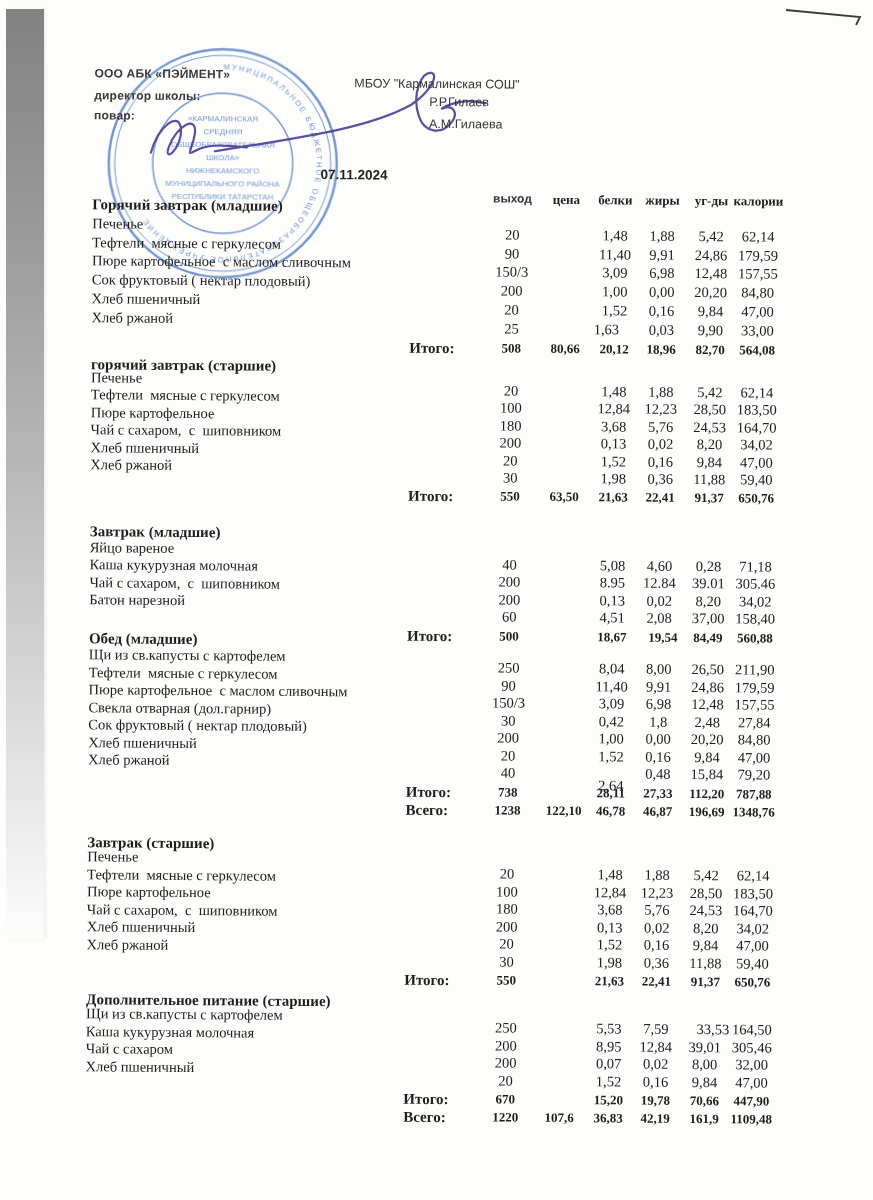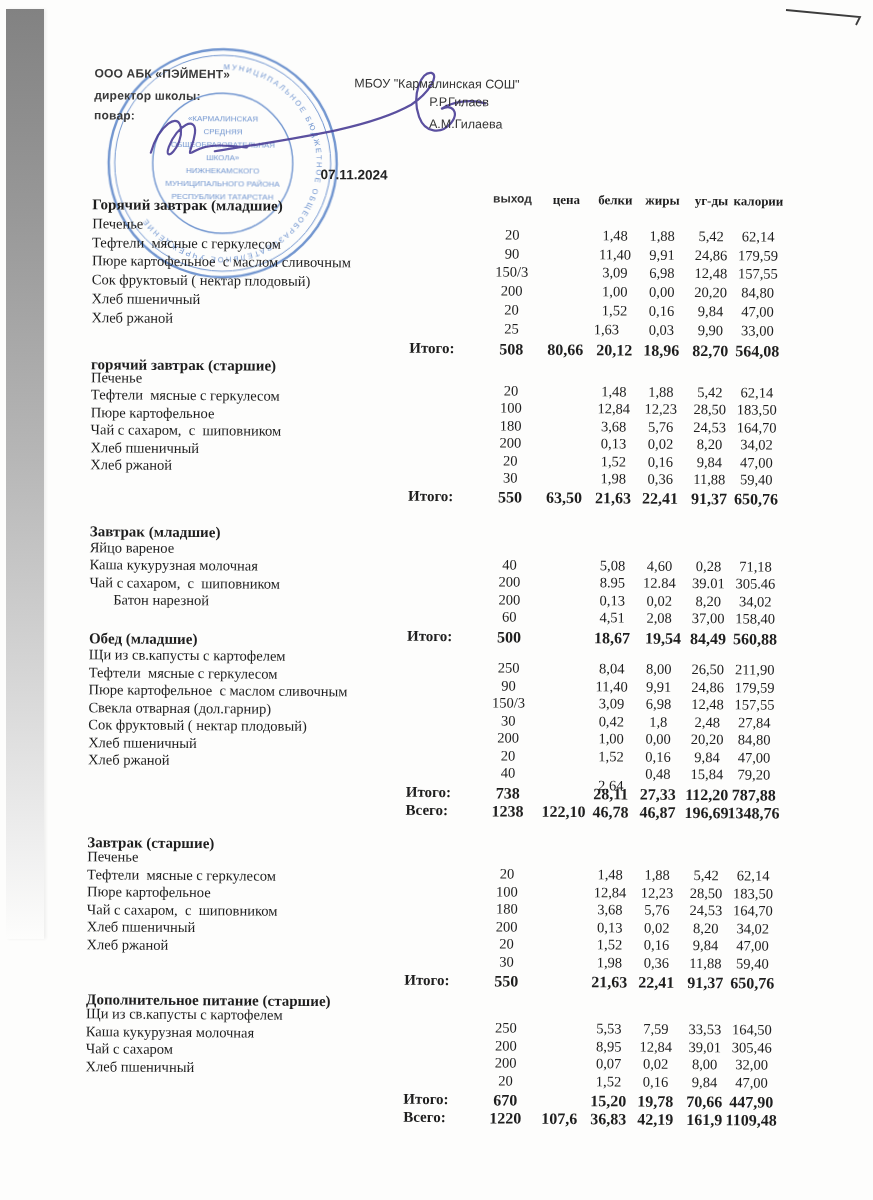--- a/index.html
+++ b/index.html
@@ -16,21 +16,21 @@
       box-shadow:2px 0 3px rgba(0,0,0,0.06);}
   #top-line{position:absolute;right:5px;top:4px;}
   
   .hdr{font-size:12px;color:#3a3a3a;font-weight:bold;letter-spacing:.2px;}
   .hdr-name{font-size:12.5px;color:#333;}
   .date{font-size:13.5px;font-weight:bold;color:#222;}
   
   .sec-title{font-weight:bold;font-size:15px;white-space:pre;}
   .item-name{font-size:14.5px;white-space:pre;}
   .val{font-size:14.5px;text-align:center;}
-  .val.bold{font-weight:bold;font-size:16px;}
+  .val.bold{font-weight:bold;font-size:13px;}
   .tot-label{font-weight:bold;font-size:15px;}
   .col-h{font-weight:bold;font-size:13px;text-align:center;}
   .col-h-first{font-family:"Liberation Sans","DejaVu Sans",sans-serif;font-size:12px;font-weight:600;color:#333;}
   
   #stamp{position:absolute;left:104px;top:42px;filter:blur(0.5px);opacity:0.82;}
   .stamp-line{font-family:"Liberation Sans","DejaVu Sans",sans-serif;font-size:8px;fill:#537fc6;}
   .ring-text{font-family:"Liberation Sans","DejaVu Sans",sans-serif;font-size:7.5px;fill:#537fc6;letter-spacing:2px;}
   #signature{position:absolute;left:120px;top:40px;}
 </style>
 </head>
@@ -189,21 +189,21 @@
         <div class="serif val" style="position: absolute; top: 570.4px; left: 579px; width: 76px;">8.95</div>
         <div class="serif val" style="position: absolute; top: 570.4px; left: 626px; width: 76px;">12.84</div>
         <div class="serif val" style="position: absolute; top: 570.4px; left: 675px; width: 76px;">39.01</div>
         <div class="serif val" style="position: absolute; top: 570.4px; left: 722px; width: 76px;">305.46</div>
         <div class="serif item-name" style="position: absolute; top: 573.8px; left: 94px;">Чай с сахаром,  с  шиповником</div>
         <div class="serif val" style="position: absolute; top: 587.8px; left: 476px; width: 76px;">200</div>
         <div class="serif val" style="position: absolute; top: 587.8px; left: 579px; width: 76px;">0,13</div>
         <div class="serif val" style="position: absolute; top: 587.8px; left: 626px; width: 76px;">0,02</div>
         <div class="serif val" style="position: absolute; top: 587.8px; left: 675px; width: 76px;">8,20</div>
         <div class="serif val" style="position: absolute; top: 587.8px; left: 722px; width: 76px;">34,02</div>
-        <div class="serif item-name" style="position: absolute; top: 591.2px; left: 94px; margin-left: 24px;">Батон нарезной</div>
+        <div class="serif item-name" style="position: absolute; top: 591.2px; left: 94px;">Батон нарезной</div>
         <div class="serif val" style="position: absolute; top: 605.2px; left: 476px; width: 76px;">60</div>
         <div class="serif val" style="position: absolute; top: 605.2px; left: 579px; width: 76px;">4,51</div>
         <div class="serif val" style="position: absolute; top: 605.2px; left: 626px; width: 76px;">2,08</div>
         <div class="serif val" style="position: absolute; top: 605.2px; left: 675px; width: 76px;">37,00</div>
         <div class="serif val" style="position: absolute; top: 605.2px; left: 722px; width: 76px;">158,40</div>
         <div class="serif tot-label" style="position: absolute; top: 624.6px; left: 412px;">Итого:</div>
         <div class="serif val bold" style="position: absolute; top: 624.6px; left: 476px; width: 76px;">500</div>
         <div class="serif val bold" style="position: absolute; top: 624.6px; left: 579px; width: 76px;">18,67</div>
         <div class="serif val bold" style="position: absolute; top: 624.6px; left: 626px; width: 84px;">19,54</div>
         <div class="serif val bold" style="position: absolute; top: 624.6px; left: 675px; width: 76px;">84,49</div>
@@ -305,21 +305,21 @@
         <div class="serif val bold" style="position: absolute; top: 969px; left: 476px; width: 76px;">550</div>
         <div class="serif val bold" style="position: absolute; top: 969px; left: 579px; width: 76px;">21,63</div>
         <div class="serif val bold" style="position: absolute; top: 969px; left: 626px; width: 76px;">22,41</div>
         <div class="serif val bold" style="position: absolute; top: 969px; left: 675px; width: 76px;">91,37</div>
         <div class="serif val bold" style="position: absolute; top: 969px; left: 722px; width: 76px;">650,76</div>
         <div class="serif sec-title" style="position: absolute; top: 991px; left: 94px;">Дополнительное питание (старшие)</div>
         <div class="serif item-name" style="position: absolute; top: 1005px; left: 94px;">Щи из св.капусты с картофелем</div>
         <div class="serif val" style="position: absolute; top: 1016px; left: 476px; width: 76px;">250</div>
         <div class="serif val" style="position: absolute; top: 1016px; left: 579px; width: 76px;">5,53</div>
         <div class="serif val" style="position: absolute; top: 1016px; left: 626px; width: 76px;">7,59</div>
-        <div class="serif val" style="position: absolute; top: 1016px; left: 675px; width: 76px;">33,53</div>
+        <div class="serif val" style="position: absolute; top: 1016px; left: 675px; width: 76px; padding-left: 8px;">33,53</div>
         <div class="serif val" style="position: absolute; top: 1016px; left: 722px; width: 76px;">164,50</div>
         <div class="serif item-name" style="position: absolute; top: 1022.5px; left: 94px;">Каша кукурузная молочная</div>
         <div class="serif val" style="position: absolute; top: 1033.5px; left: 476px; width: 76px;">200</div>
         <div class="serif val" style="position: absolute; top: 1033.5px; left: 579px; width: 76px;">8,95</div>
         <div class="serif val" style="position: absolute; top: 1033.5px; left: 626px; width: 76px;">12,84</div>
         <div class="serif val" style="position: absolute; top: 1033.5px; left: 675px; width: 76px;">39,01</div>
         <div class="serif val" style="position: absolute; top: 1033.5px; left: 722px; width: 76px;">305,46</div>
         <div class="serif item-name" style="position: absolute; top: 1040px; left: 94px;">Чай с сахаром</div>
         <div class="serif val" style="position: absolute; top: 1051px; left: 476px; width: 76px;">200</div>
         <div class="serif val" style="position: absolute; top: 1051px; left: 579px; width: 76px;">0,07</div>

